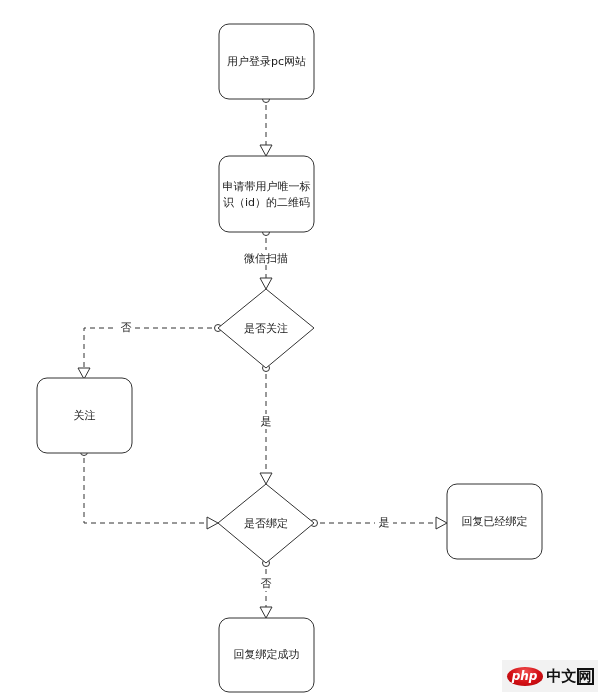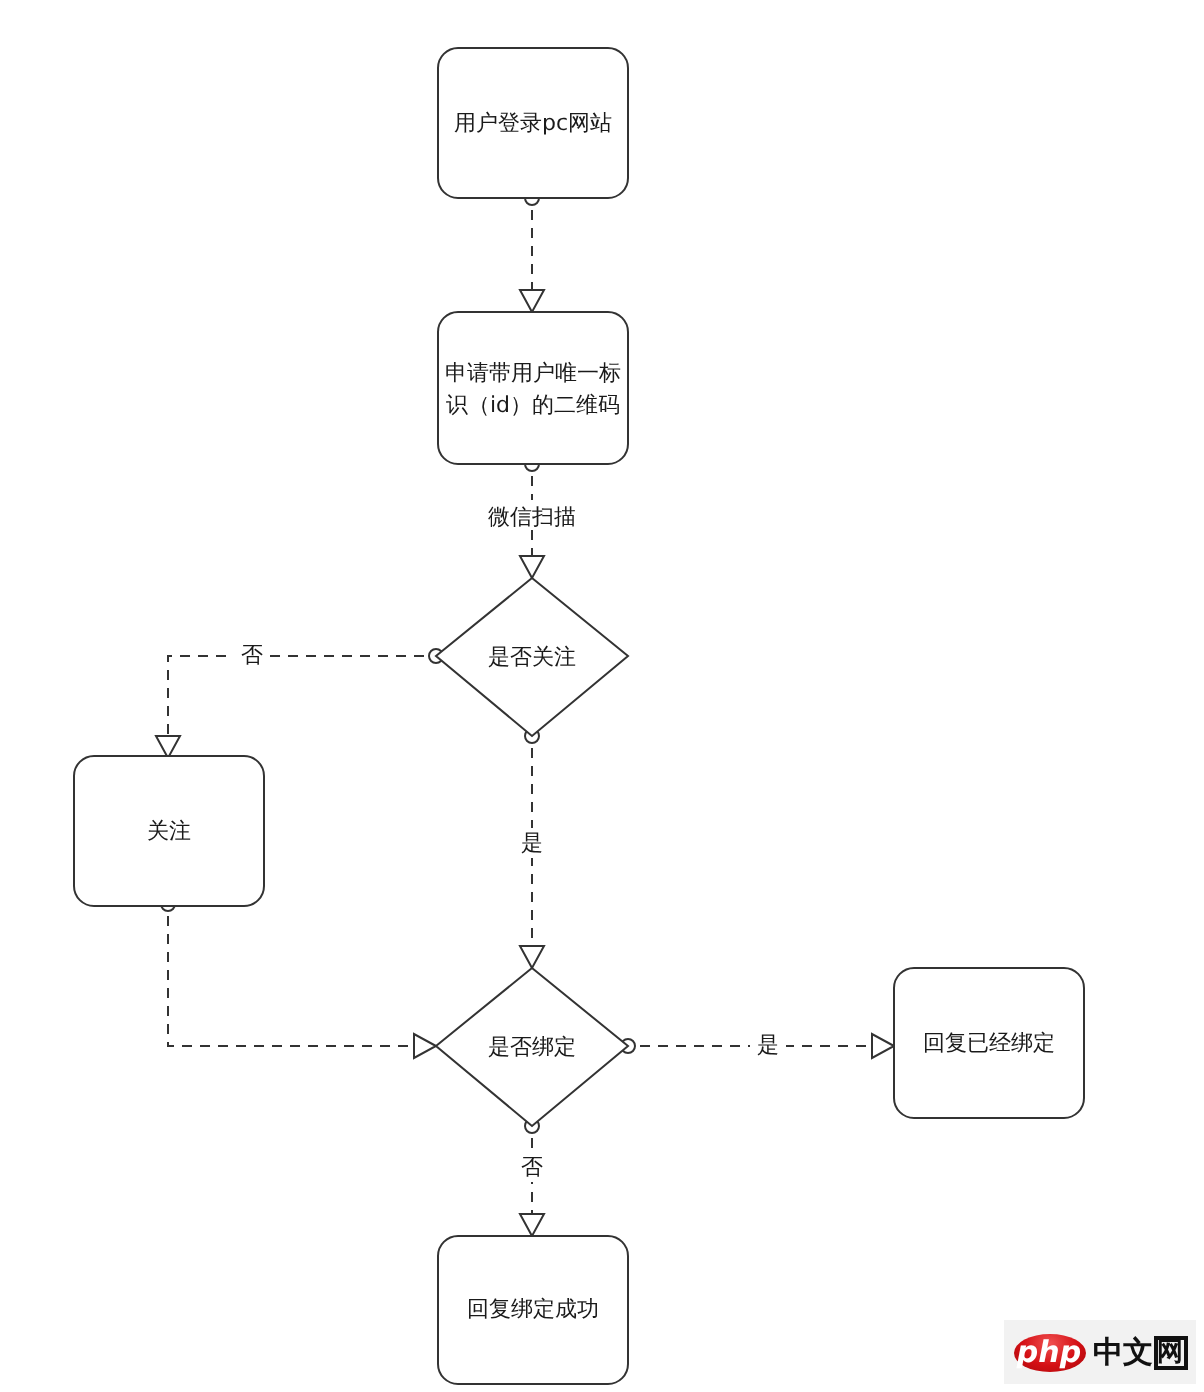--- a/index.html
+++ b/index.html
@@ -87,21 +87,21 @@
     padding: 0 2px;
     box-sizing: border-box;
   }
   .wm-badge {
     width: 36px;
     height: 19px;
     border-radius: 50%;
     background: radial-gradient(ellipse at 50% 25%, #f05050 0%, #d40f14 55%, #a7090d 100%);
     color: #ffffff;
     font-family: "DejaVu Sans", "Liberation Sans", sans-serif;
-    font-size: 15px;
+    font-size: 12px;
     font-weight: bold;
     font-style: italic;
     line-height: 19px;
     text-align: center;
     letter-spacing: 0px;
   }
   .wm-cn {
     color: #111111;
     font-family: "DejaVu Sans", "Liberation Sans", sans-serif;
     font-size: 15px;

